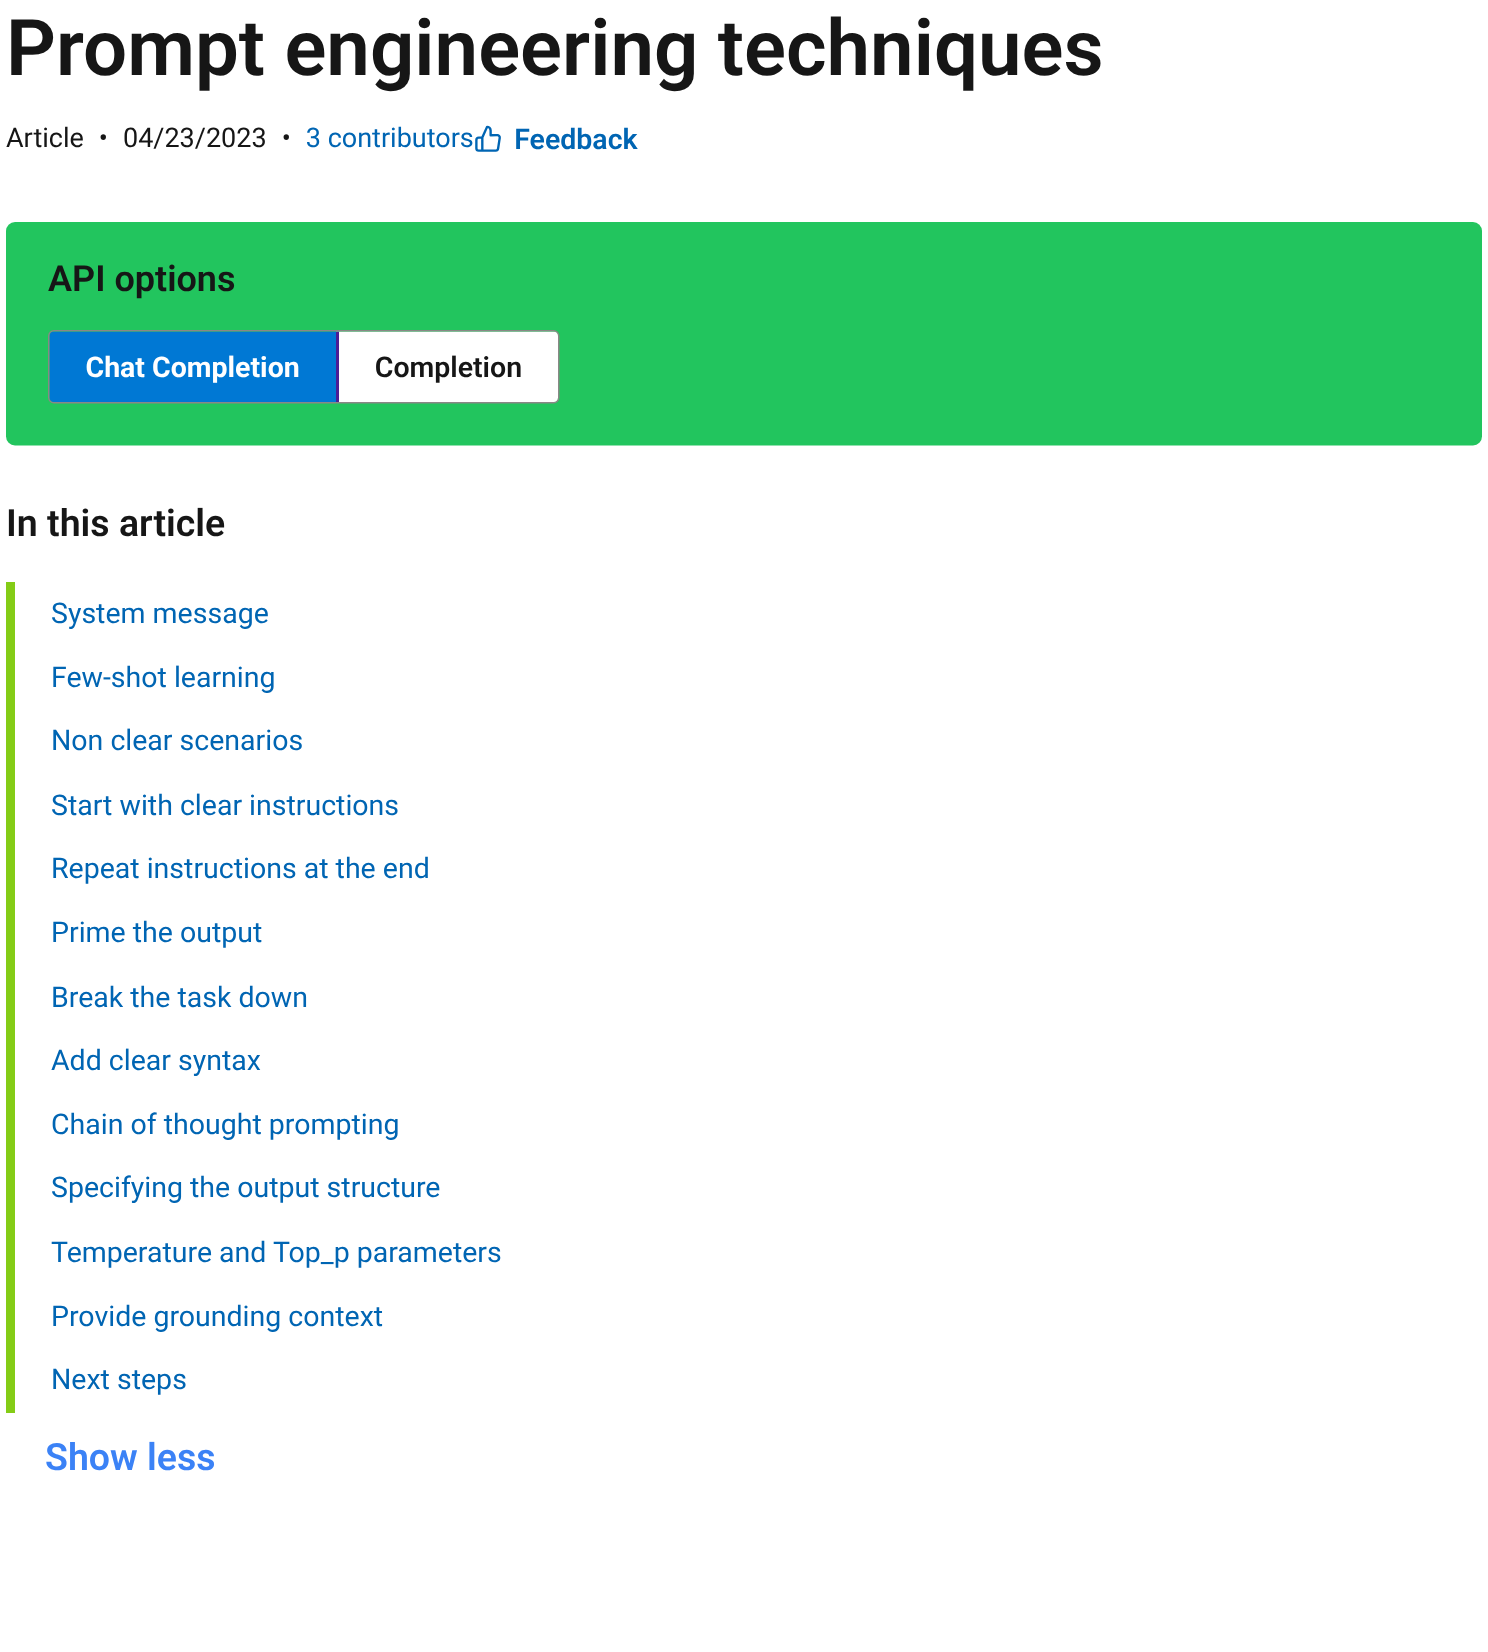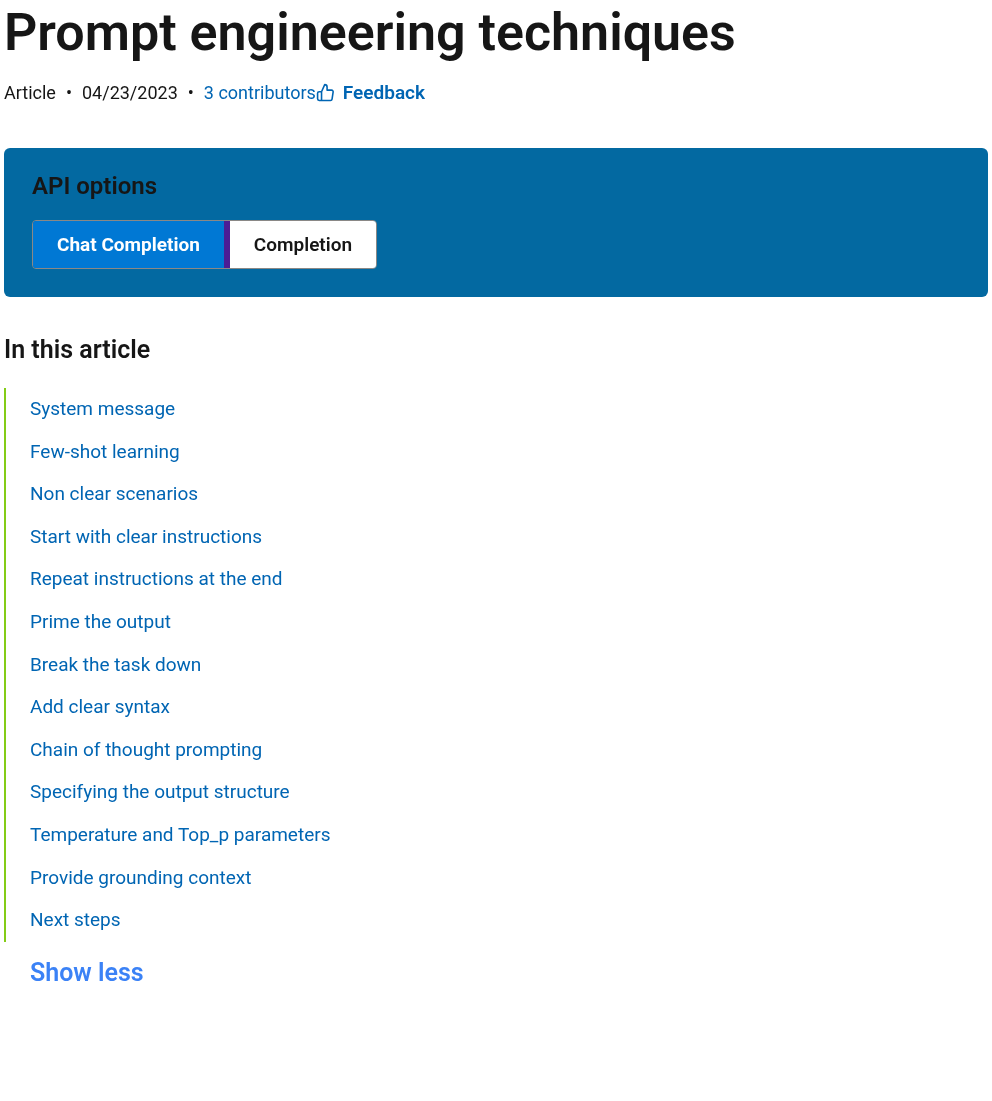--- a/index.html
+++ b/index.html
@@ -52,21 +52,21 @@
       color: #0065b3;
       cursor: pointer;
       font-size: 19px;
       font-weight: 600;
     }
     .feedback svg {
       width: 19px;
       height: 19px;
     }
     .choose-box {
-      background: #0369a1;
+      background: #22c55e;
       border-radius: 6px;
       margin: 44px 4px 0 4px;
       padding: 24px 28px 28px 28px;
     }
     .choose-title {
       font-size: 24px;
       font-weight: 600;
       margin: 0 0 20px 0;
       color: #161616;
     }
@@ -86,31 +86,31 @@
       background: #ffffff;
       color: #161616;
       font-family: inherit;
     }
     .tab-btn.active {
       background: #0078d4;
       color: #ffffff;
       font-weight: 700;
     }
     .tab-btn + .tab-btn {
-      border-left: 6px solid #4c1d95;
+      border-left: 2px solid #4c1d95;
     }
     h3.in-this {
       font-size: 25px;
       font-weight: 600;
       margin: 38px 0 0 4px;
       color: #161616;
     }
     .toc {
       margin: 24px 0 0 4px;
-      border-left: 2px solid #84cc16;
+      border-left: 6px solid #84cc16;
       padding-left: 24px;
     }
     .toc a {
       display: block;
       font-size: 19px;
       color: #0065b3;
       text-decoration: none;
       padding: 8px 0;
       line-height: 1.4;
     }

